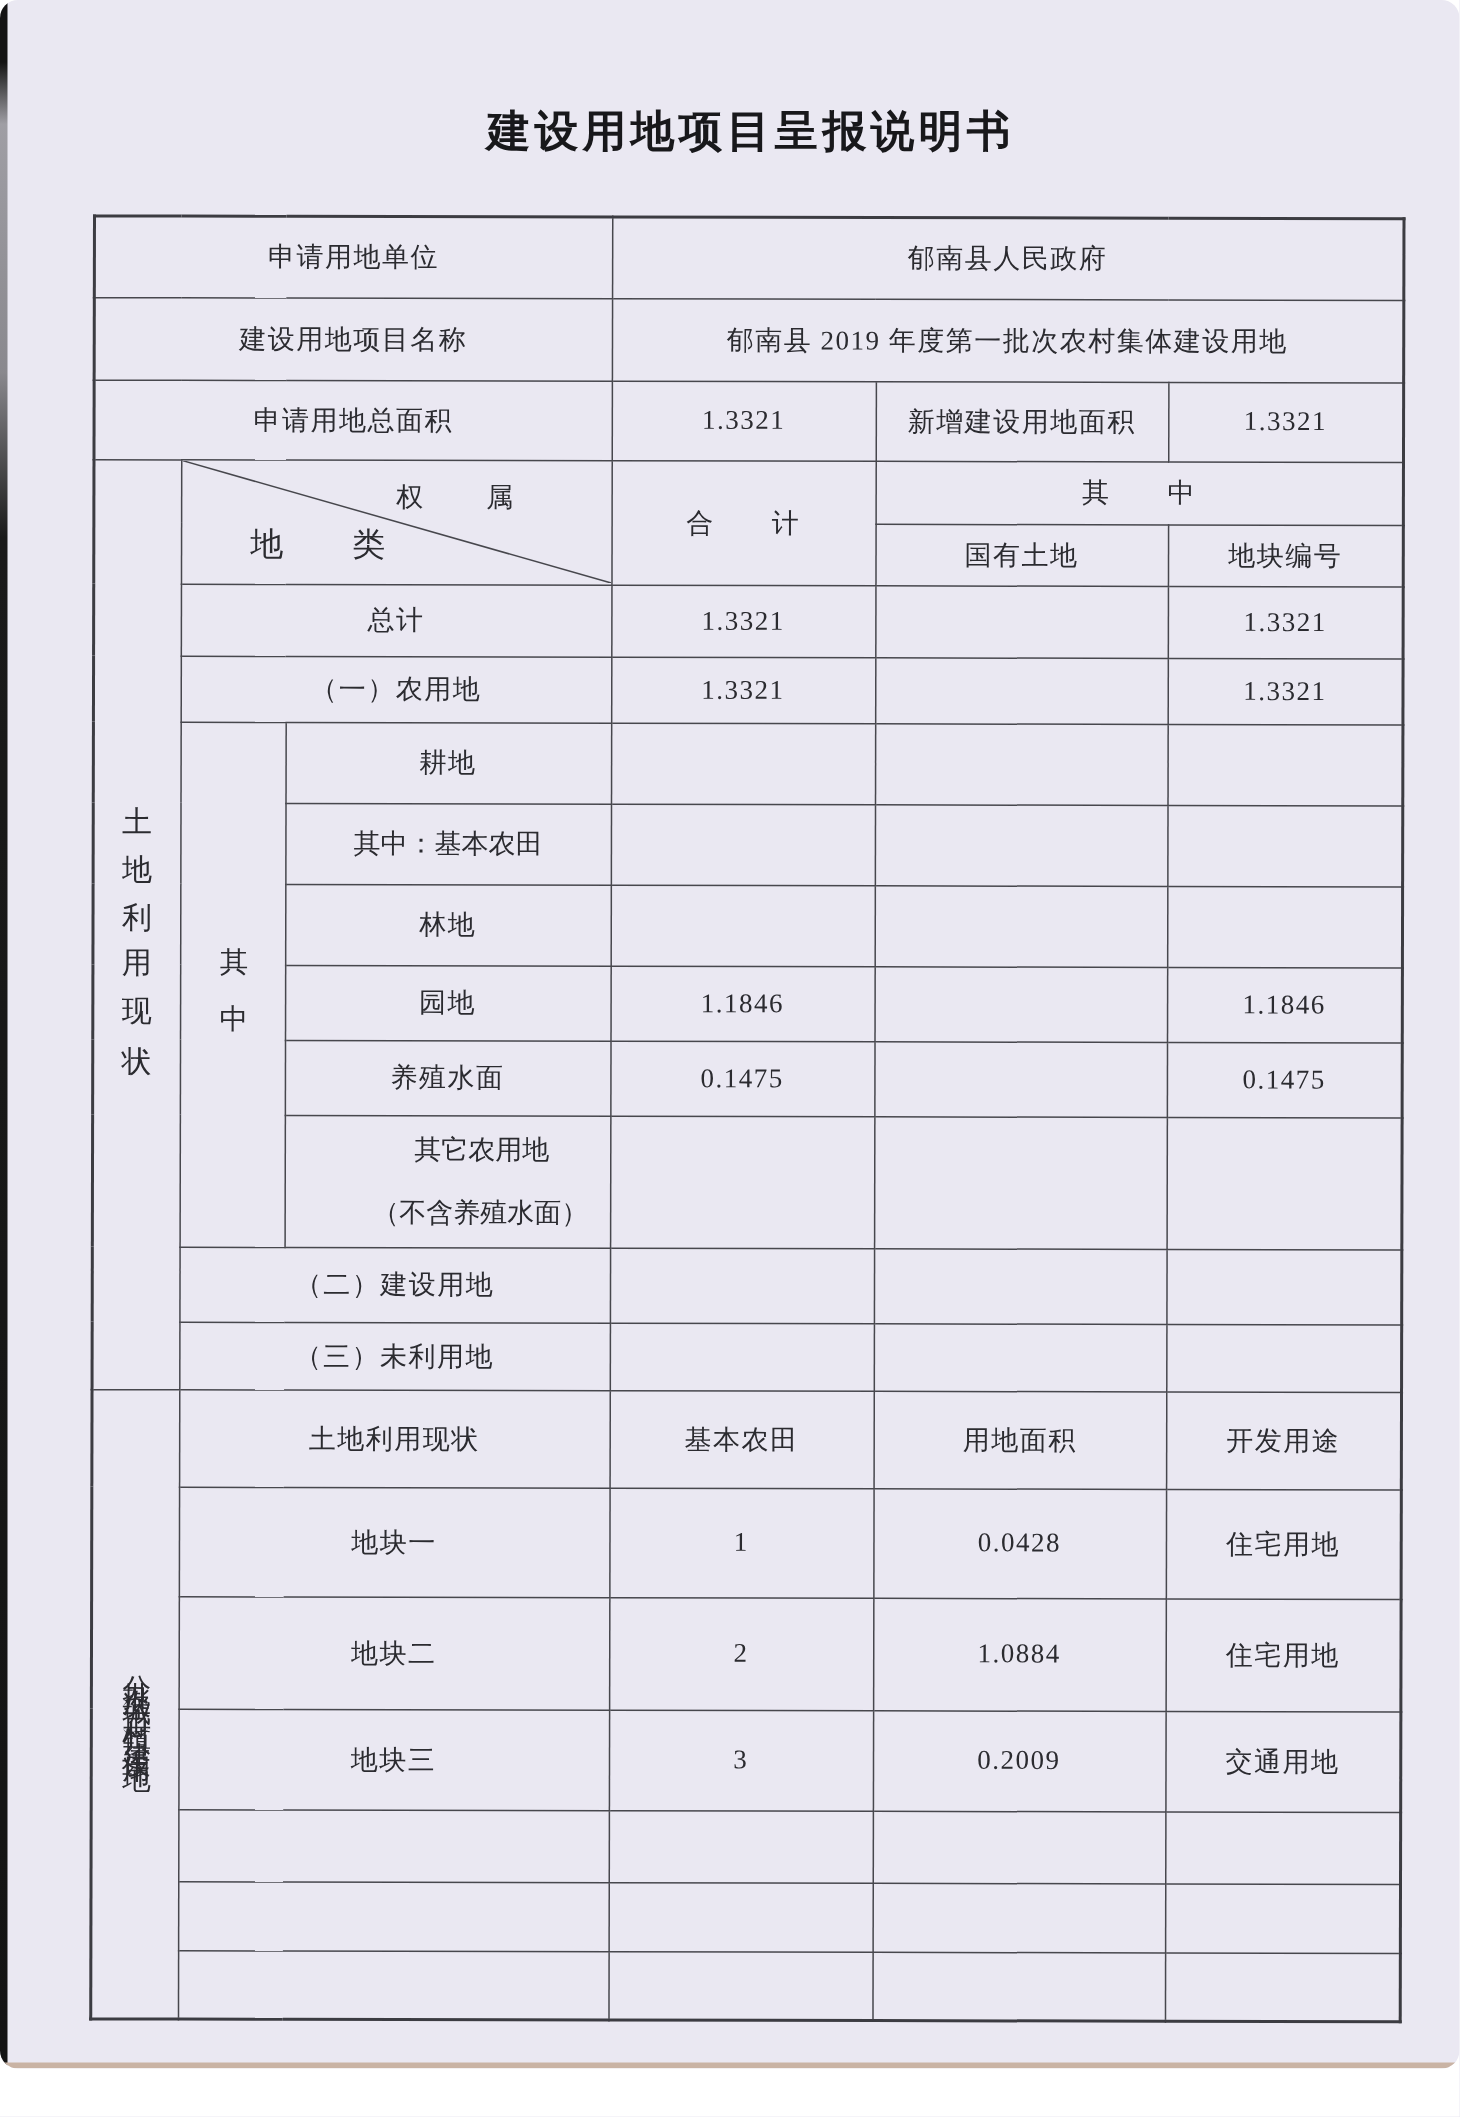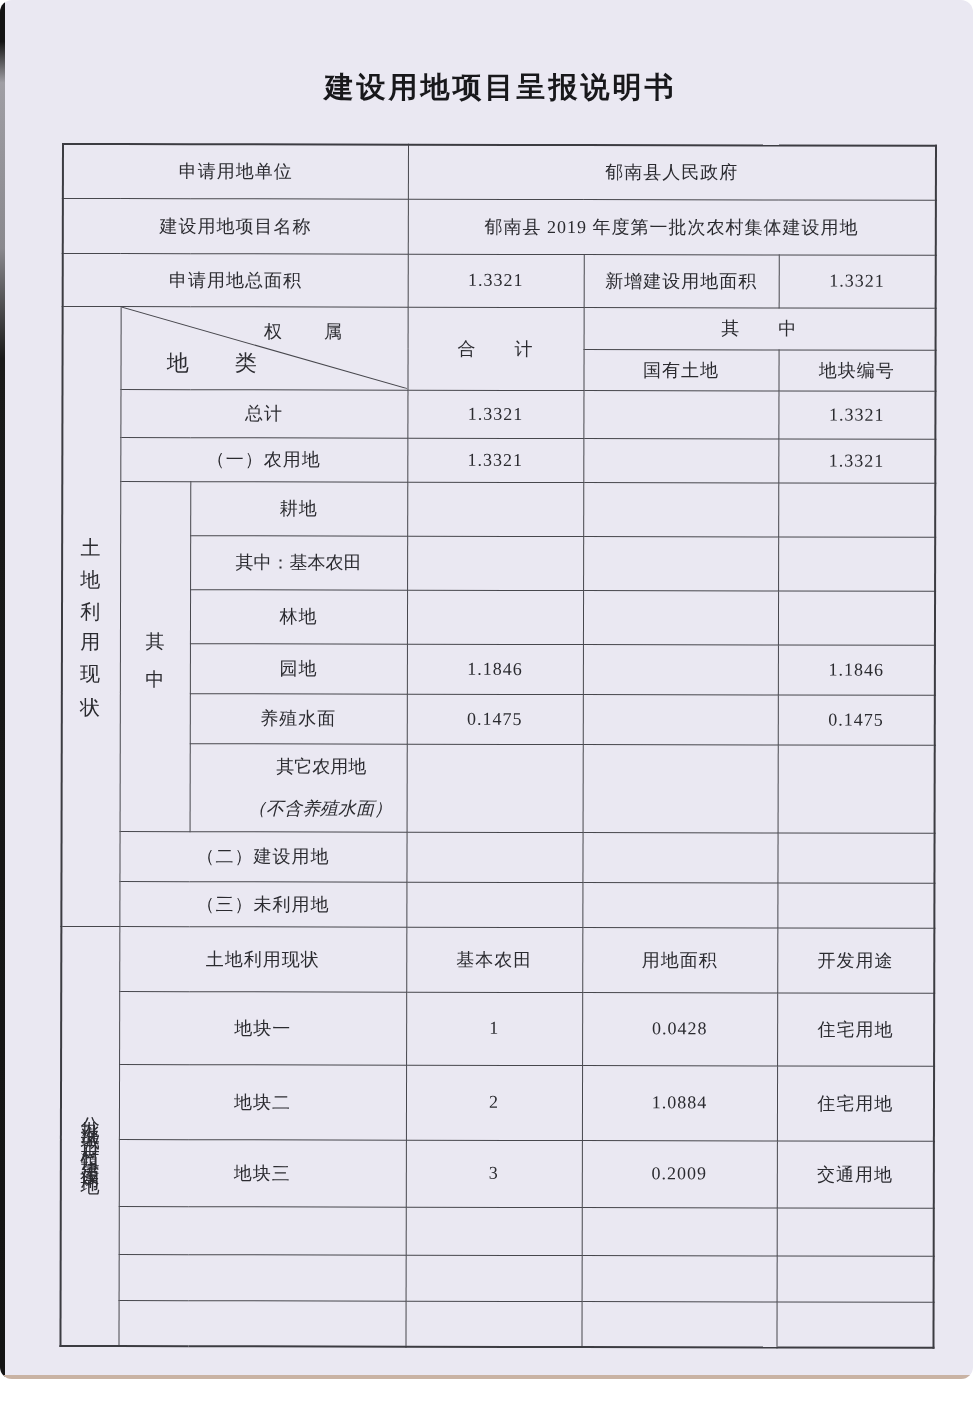--- a/index.html
+++ b/index.html
@@ -46,21 +46,21 @@
     border:1px solid #47474d;
     text-align:center;vertical-align:middle;
     font-size:18px;color:#2b2b30;
     padding:0;overflow:hidden;
   }
   .lbl{letter-spacing:1px;}
   .num{font-size:18px;letter-spacing:1px;}
   .left-pad{text-align:left;padding-left:48px;font-size:17px;}
   .two-line{text-align:left;line-height:42px;font-size:18px;}
   .two-line .l1{padding-left:46px;}
-  .two-line .l2{padding-left:44px;font-style:italic;}
+  .two-line .l2{padding-left:44px;}
   .vtext{
     display:inline-block;
     writing-mode:vertical-rl;
     font-size:20px;
   }
   .v-landuse{letter-spacing:32px;padding-top:6px;}
   .v-among{font-size:19px;letter-spacing:38px;}
   .v-batch{font-size:19px;letter-spacing:5px;}
   
   .diag{position:relative;width:100%;height:100%;min-height:81px;}

